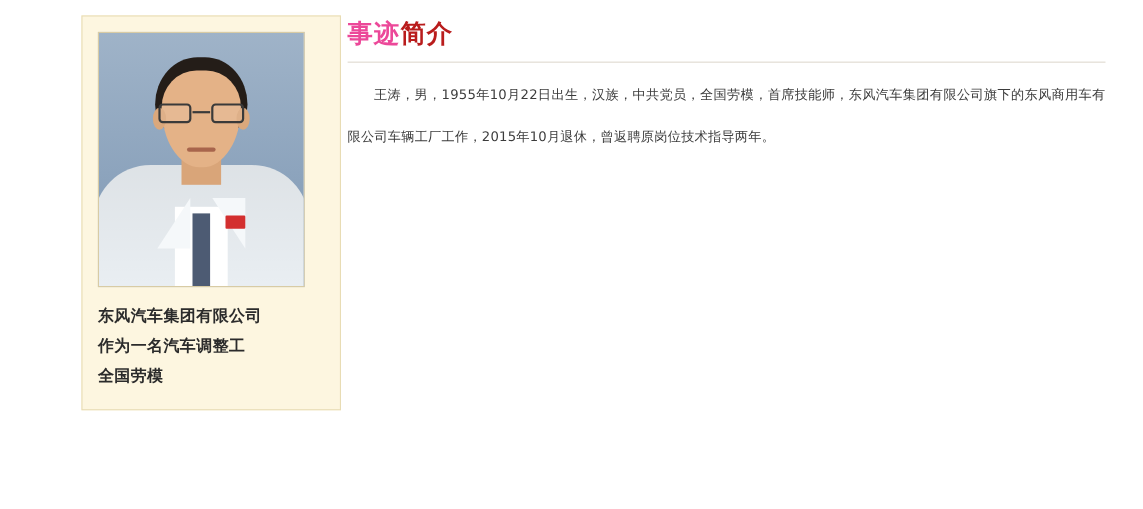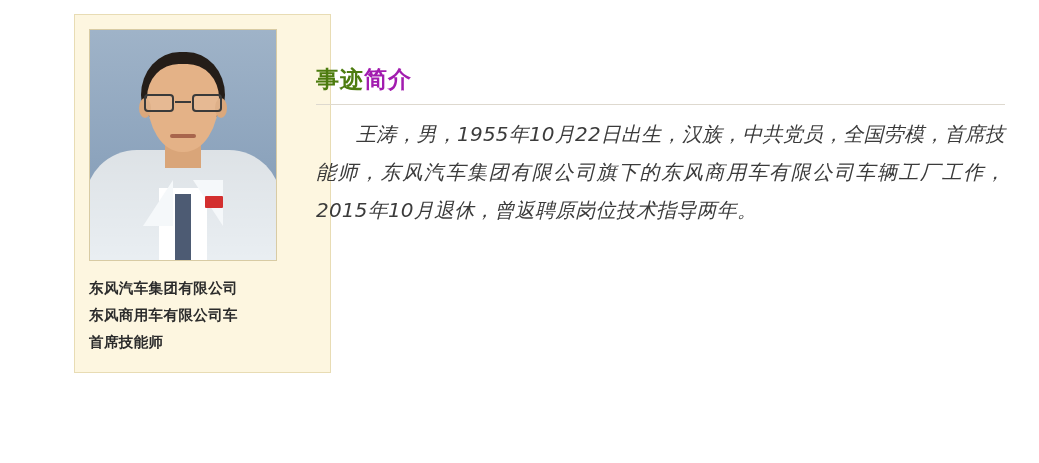--- a/index.html
+++ b/index.html
@@ -23,21 +23,21 @@
   }
 
   
   .profile-col {
     width: 300px;
     flex: 0 0 300px;
     padding: 14px 0 0 74px;
     box-sizing: border-box;
   }
   .profile-card {
-    width: 257px;
+    width: 236px;
     background: #fdf6e0;
     border: 1px solid #e8dcb4;
     box-sizing: border-box;
     padding: 14px 14px 16px 14px;
   }
   .portrait-frame {
     width: 188px;
     height: 232px;
     border: 1px solid #d8cba4;
     background: #b9c7d6;
@@ -214,31 +214,30 @@
     padding-bottom: 10px;
     margin-bottom: 10px;
   }
   .section-title {
     display: inline-block;
     font-size: 23px;
     font-weight: bold;
     letter-spacing: 1px;
     line-height: 30px;
   }
-  .title-a { color: #4d7c0f; }
-  .title-b { color: #a21caf; margin-top: 48px; }
+  .title-a { color: #ec4899; }
+  .title-b { color: #b91c1c; }
   .body-para {
     color: #3b3b3b;
-    font-size: 20px;
+    font-size: 12px;
     line-height: 38px;
     text-align: justify;
     text-indent: 2em;
     margin: 0 0 6px 0;
     letter-spacing: 0.2px;
-    font-style: italic;
   }
 </style>
 </head>
 <body>
 
 <div class="page">
 
   <div class="profile-col">
     <div class="profile-card">
 
@@ -256,22 +255,22 @@
         <div class="p-face"></div>
         <div class="p-ear-l"></div>
         <div class="p-ear-r"></div>
         <div class="p-glasses"></div>
         <div class="p-bridge"></div>
         <div class="p-mouth"></div>
       </div>
 
       <div class="profile-text">
         <div>东风汽车集团有限公司</div>
-        <div>东风商用车有限公司车</div>
-        <div>首席技能师</div>
+        <div>作为一名汽车调整工</div>
+        <div>全国劳模</div>
       </div>
 
     </div>
   </div>
 
   <div class="content-col">
 
     <div class="section-head">
       <span class="section-title title-a">事迹</span><span class="section-title title-b">简介</span>
     </div>

